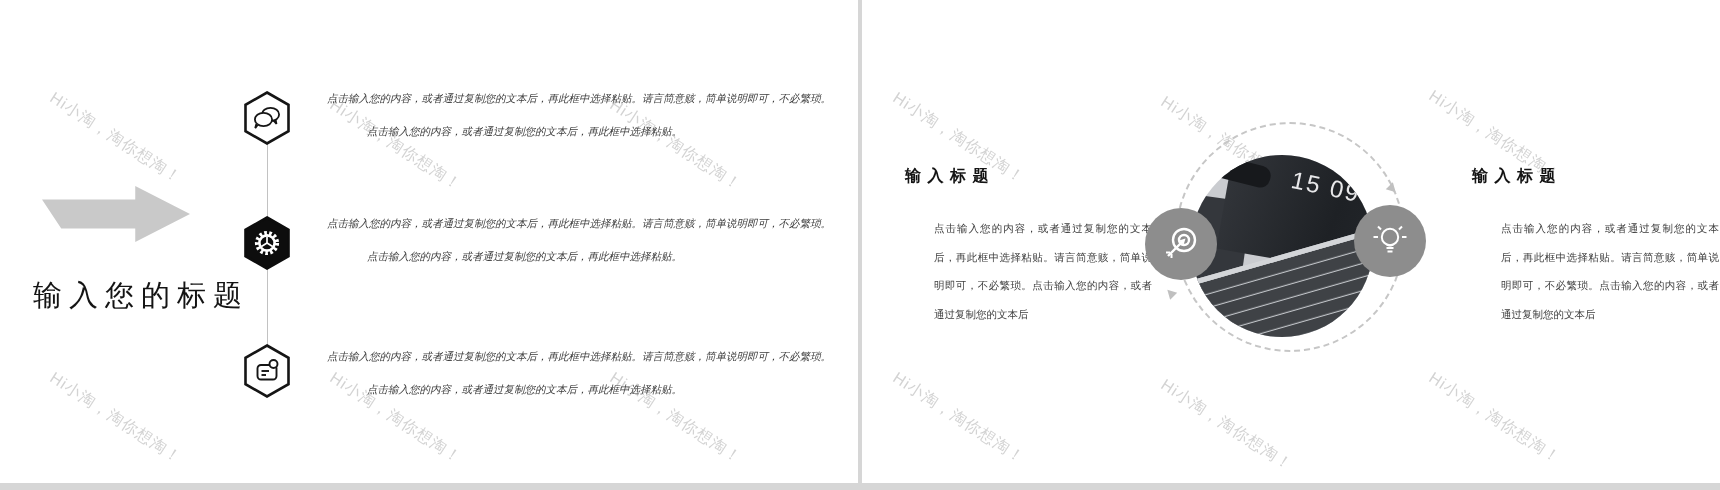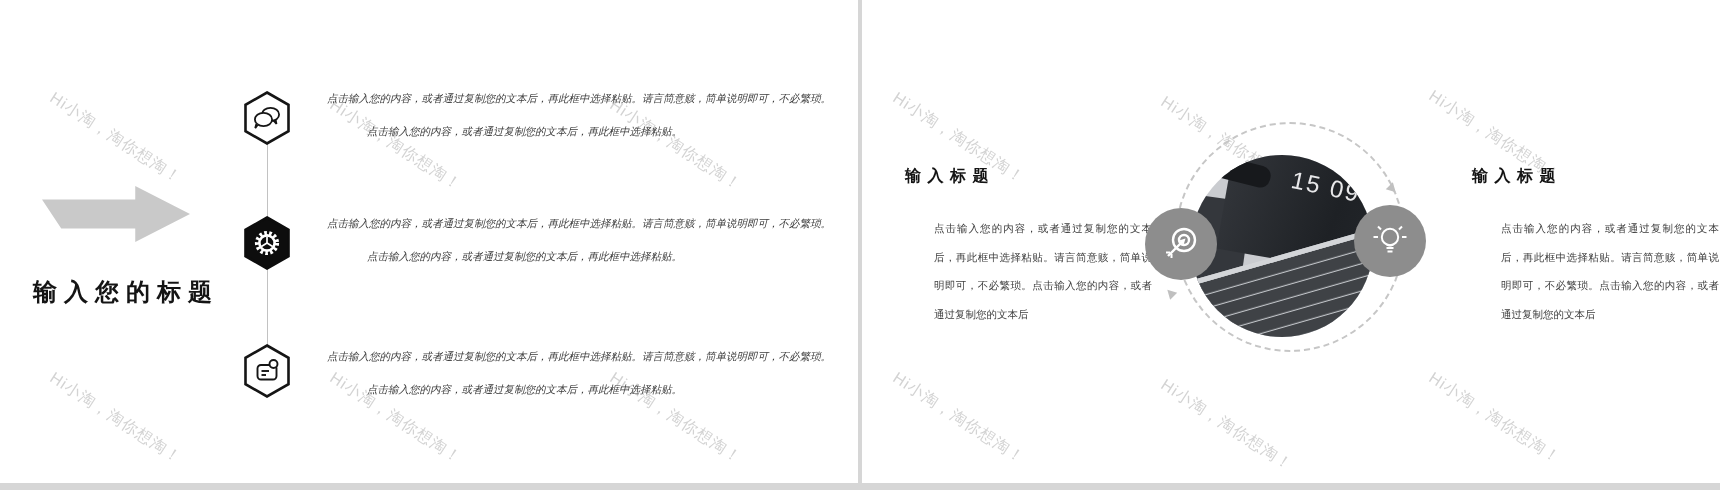--- a/index.html
+++ b/index.html
@@ -15,21 +15,21 @@
   }
   .divider{position:absolute;left:858px;top:0;width:4px;height:483px;background:#d6d6d6;}
   .bottom-bar{position:absolute;left:0;top:483px;width:1720px;height:7px;background:#d6d6d6;}
 
   
   .big-arrow{
     position:absolute;left:42px;top:186px;width:148px;height:56px;background:#c9c9c9;
     clip-path:polygon(0 24%,63% 24%,63% 0,100% 50%,63% 100%,63% 76%,13% 76%);
   }
   .left-title{
-    position:absolute;left:33px;top:276px;font-size:24px;font-weight:bold;
+    position:absolute;left:33px;top:276px;font-size:29px;font-weight:normal;
     letter-spacing:7px;color:#141414;white-space:nowrap;
   }
   .connector{position:absolute;left:267px;top:143px;width:1px;height:203px;background:#c2c2c2;}
   .hex{position:absolute;left:243px;width:48px;height:54px;}
   .hex1{top:91px;} .hex2{top:216px;} .hex3{top:344px;}
   .item-text{position:absolute;left:327px;width:480px;color:#3d3d3d;font-size:10.5px;line-height:12px;font-style:italic;}
   .item-text .l1{margin-bottom:21px;white-space:nowrap;}
   .item-text .l2{white-space:nowrap;margin-left:40px;}
   .it1{top:92px;} .it2{top:217px;} .it3{top:350px;}
 

